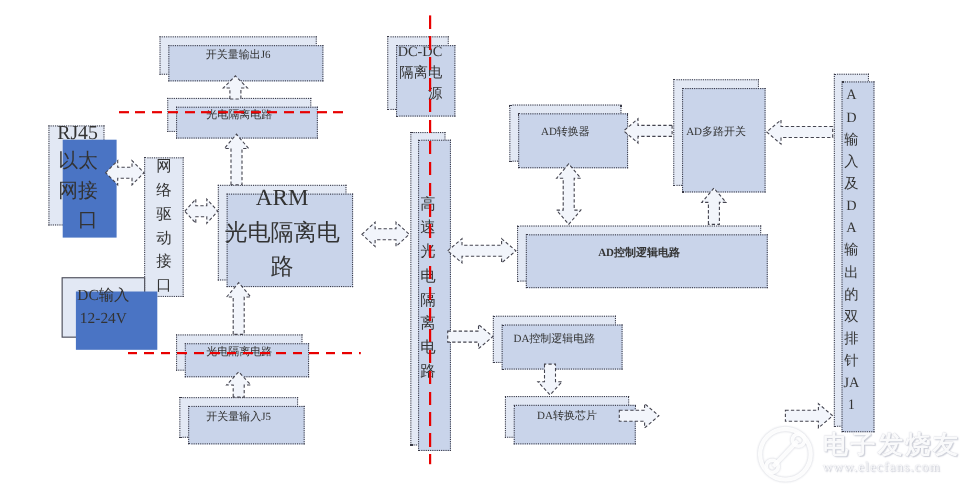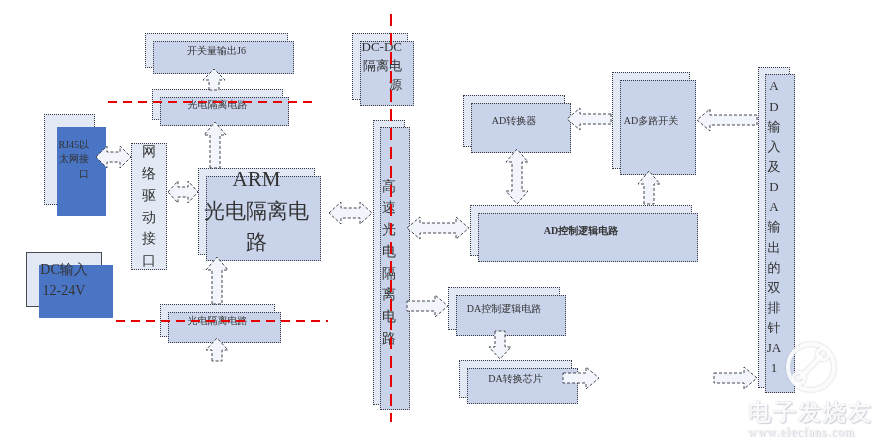--- a/index.html
+++ b/index.html
@@ -47,65 +47,67 @@
   }
   .red-v{
     position:absolute;width:2px;z-index:5;
     background:repeating-linear-gradient(180deg,var(--iso-red) 0 12px,transparent 12px 19px);
   }
   .watermark{
     position:absolute;right:6px;bottom:2px;z-index:6;
     display:flex;align-items:center;gap:6px;
     color:rgba(255,255,255,0.92);
     text-shadow:0 0 1px rgba(165,170,185,0.75),1px 1px 1px rgba(165,170,185,0.5);
-    flex-direction:column;
   }
   .wm-brand{font-size:23px;font-weight:bold;letter-spacing:2px;line-height:1.1;}
   .wm-site{font-size:12px;letter-spacing:1px;}
   .wm-logo{opacity:0.92;filter:drop-shadow(0 0 1px rgba(165,170,185,0.7));}
 </style>
 </head>
 <body>
 
 <div id="canvas">
 
   <div class="box box3d" style="left:145px;top:33px;width:143px;height:35px;">
     <span>开关量输出J6</span>
   </div>
 
   <div class="box box3d" style="left:152px;top:89px;width:131px;height:31px;">
     <span>光电隔离电路</span>
   </div>
 
-  <div class="box shadow-blue wrap" style="left:44px;top:114px;width:51px;height:91px;font-size:10px;padding:0 5px;">
+  <div class="box shadow-blue wrap" style="left:44px;top:114px;width:51px;height:91px;font-size:18px;padding:0 5px;">
     <span>RJ45以太网接口</span>
   </div>
 
   <div class="box vtext" style="left:131px;top:143px;width:36px;height:127px;font-size:14px;padding:0 8px;align-items:center;">
     <span>网络驱动接口</span>
   </div>
 
   <div class="box box3d two-line" style="left:198px;top:168px;width:117px;height:87px;font-size:21px;">
     <div>
       <div>ARM</div>
       <div>光电隔离电路</div>
     </div>
   </div>
 
-  <div class="box shadow-blue solid two-line" style="left:26px;top:252px;width:76px;height:55px;font-size:14px;">
+  <div class="box shadow-blue solid two-line" style="left:56px;top:252px;width:76px;height:55px;font-size:14px;">
     <div>
       <div>DC输入</div>
       <div>12-24V</div>
     </div>
   </div>
 
   <div class="box box3d" style="left:160px;top:304px;width:115px;height:33px;">
     <span>光电隔离电路</span>
   </div>
 
+  <div class="box box3d" style="left:163px;top:361px;width:108px;height:37px;">
+    <span>开关量输入J5</span>
+  </div>
 
   <div class="box box3d wrap" style="left:352px;top:33px;width:56px;height:67px;font-size:13px;padding:0 5px;">
     <span>DC-DC隔离电源</span>
   </div>
 
   <div class="box thin3d box3d vtext" style="left:373px;top:120px;width:32px;height:285px;font-size:14px;padding:0 7px;">
     <span>高速光电隔离电路</span>
   </div>
 
   <div class="box box3d" style="left:463px;top:95px;width:102px;height:52px;">

